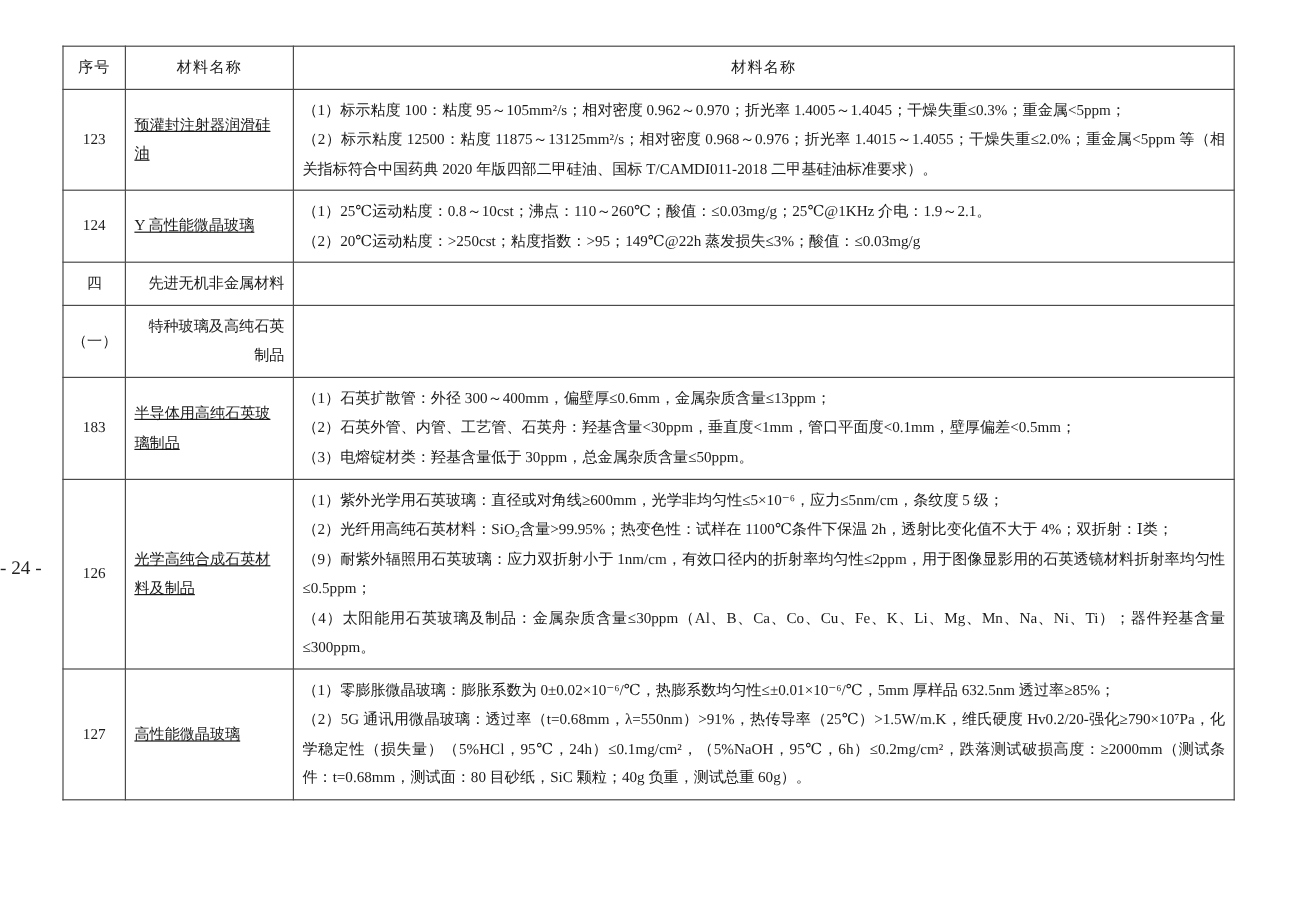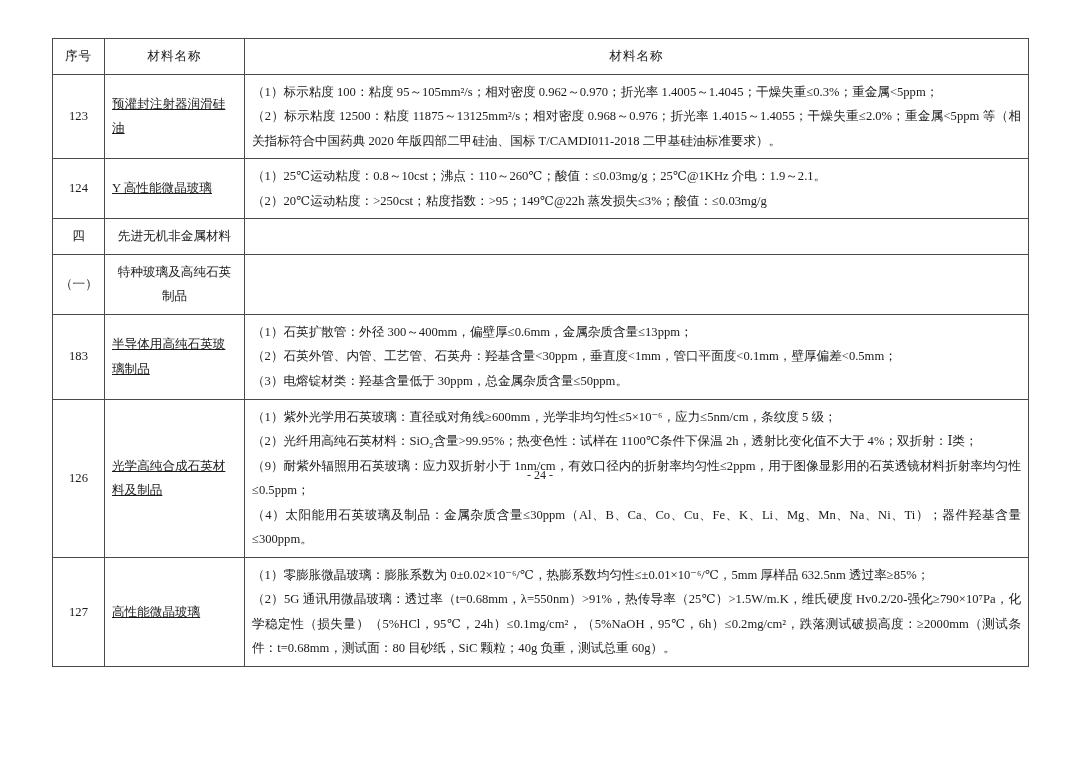--- a/index.html
+++ b/index.html
@@ -65,32 +65,32 @@
   }
   td.req .line {
     display: block;
     text-indent: 0;
   }
   td.section-label {
     text-align: center;
     font-size: 12.6px;
   }
   td.section-name {
-    text-align: center;
+    text-align: right;
     font-size: 12.6px;
     padding-left: 9px;
   }
   .row-empty-req { }
   .footer {
     position: absolute;
     left: 0;
     right: 0;
     bottom: 52px;
-    text-align: center;
-    font-size: 12px;
+    text-align: left;
+    font-size: 16px;
     color: #222;
     font-family: "Liberation Serif", serif;
     margin-top: 47px;
   }
 </style>
 </head>
 <body>
 
 <div class="page">
   <table class="doc-table">

